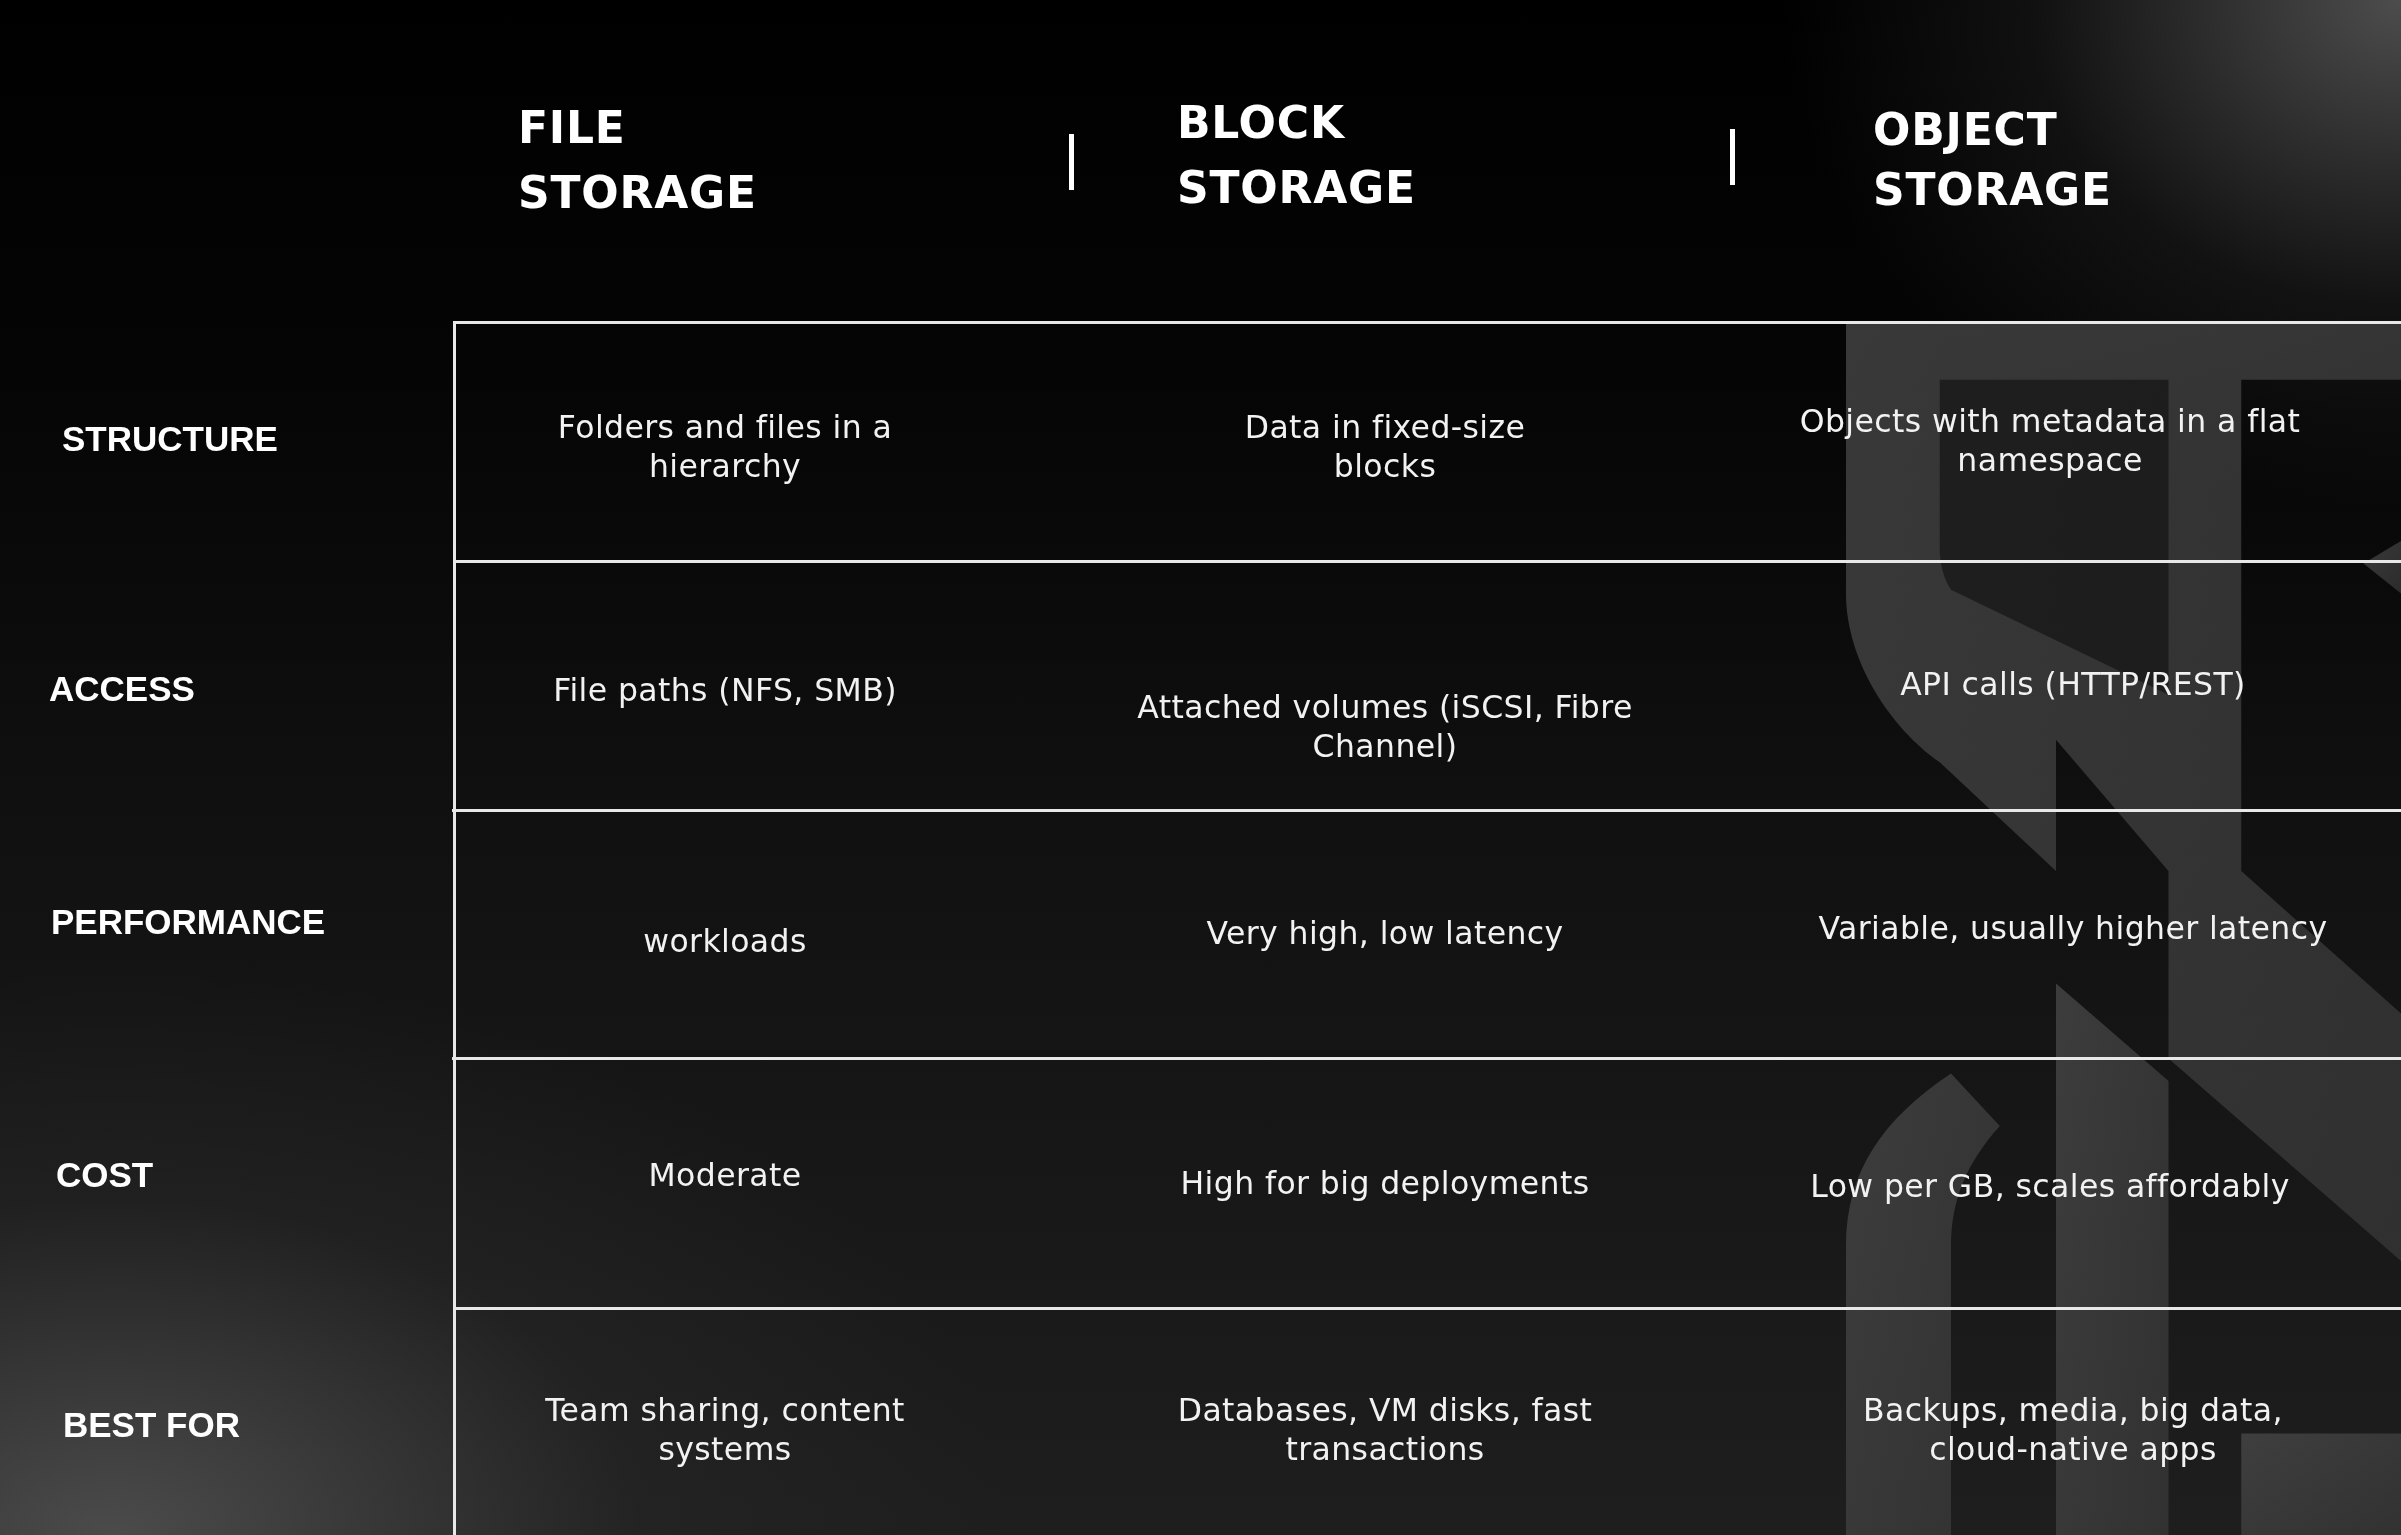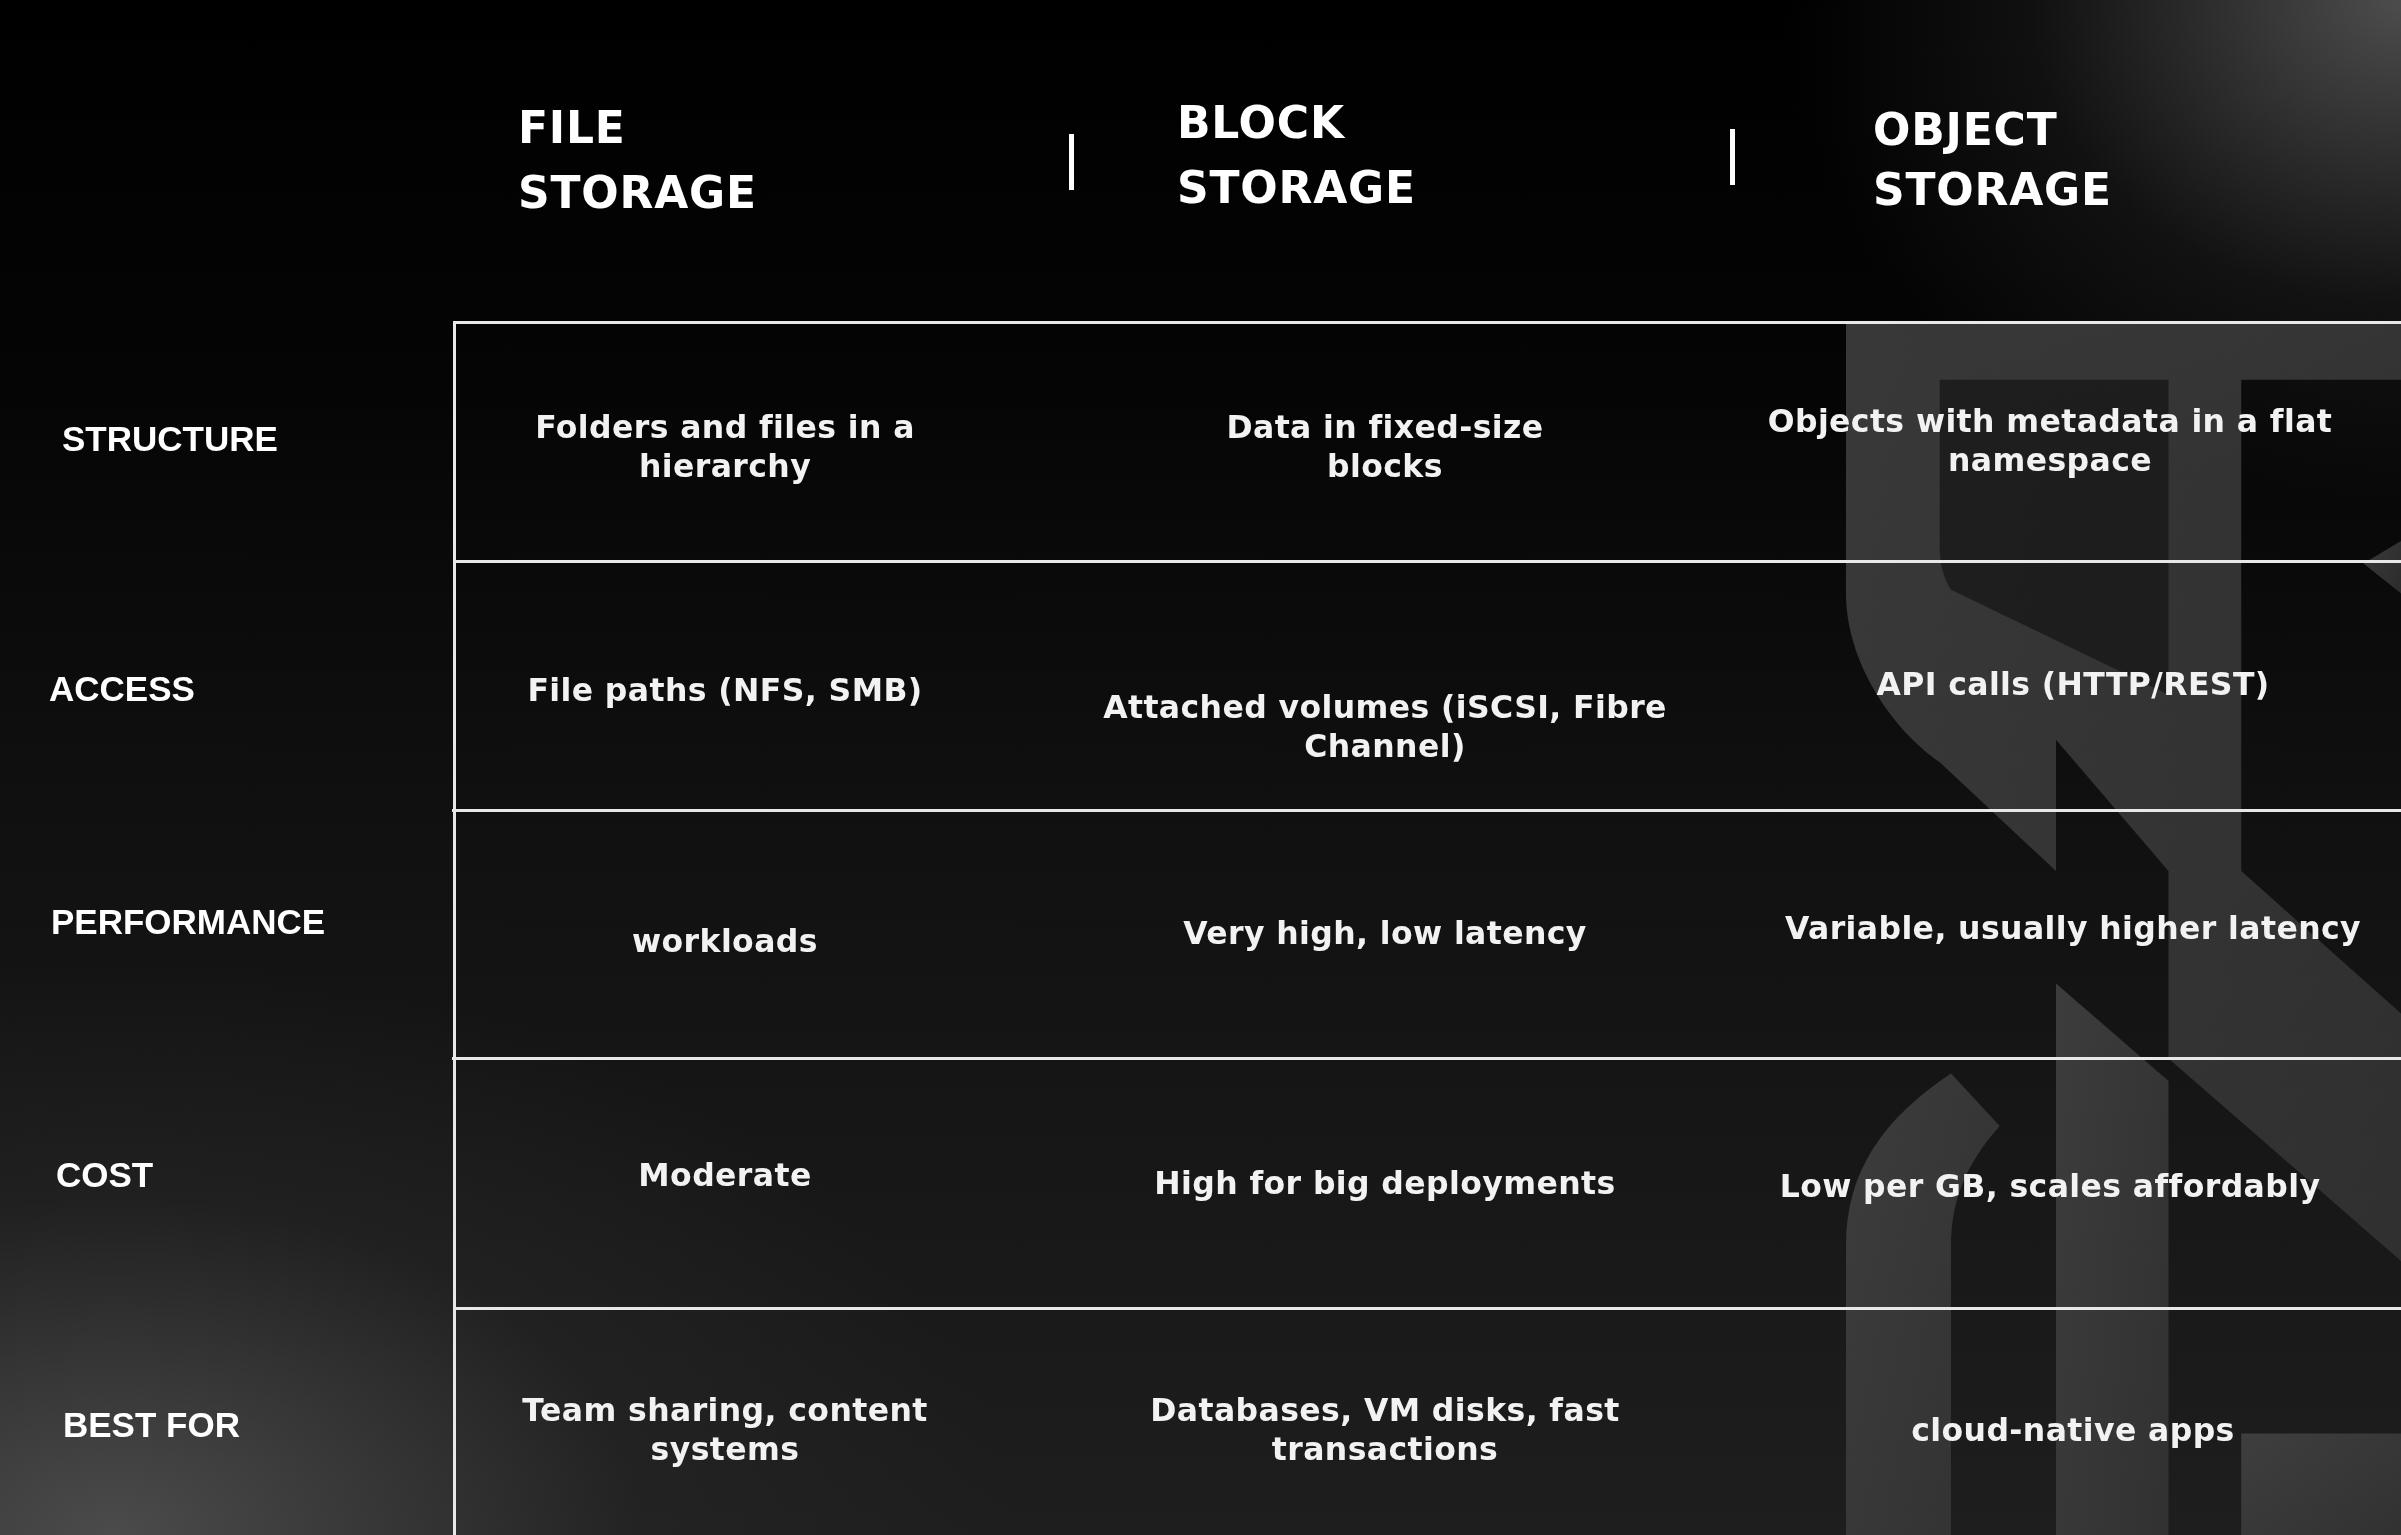--- a/index.html
+++ b/index.html
@@ -20,21 +20,21 @@
   }
   .col-sep { position: absolute; width: 4.5px; background: #ffffff; }
   .row-label {
     position: absolute; font-weight: bold; font-size: 35px; letter-spacing: 0px;
     font-family: "Liberation Sans", sans-serif; white-space: nowrap;
   }
   .hline { position: absolute; height: 3px; background: #e8e8e8; }
   .vline { position: absolute; width: 3px; background: #e8e8e8; }
   .cell {
     position: absolute; width: 570px; text-align: center;
-    font-size: 31.5px; line-height: 39px; font-weight: bold;
+    font-size: 31.5px; line-height: 39px; font-weight: normal;
     font-family: "DejaVu Sans", sans-serif; color: #f2f2f2;
     transform: translate(-50%, -50%);
     letter-spacing: 0.4px;
   }
 </style>
 </head>
 <body>
 
 <svg class="watermark" viewBox="0 0 740 1616" xmlns="http://www.w3.org/2000/svg">
   <defs>
@@ -129,15 +129,16 @@
 
 <div class="cell" style="left:725px; top:1430px;">
   <div>Team sharing, content</div>
   <div>systems</div>
 </div>
 <div class="cell" style="left:1385px; top:1430px;">
   <div>Databases, VM disks, fast</div>
   <div>transactions</div>
 </div>
 <div class="cell" style="left:2073px; top:1430px;">
+  <div>Backups, media, big data,</div>
   <div>cloud-native apps</div>
 </div>
 
 
 </body></html>

